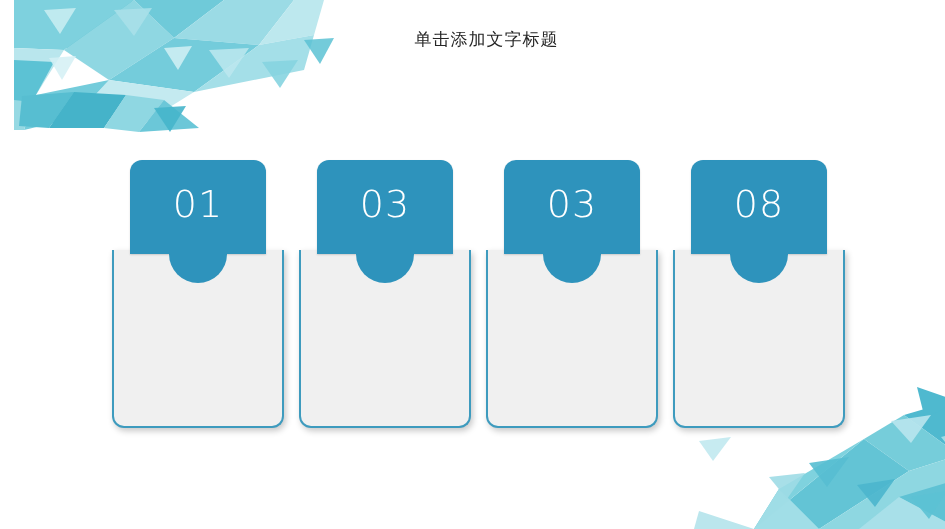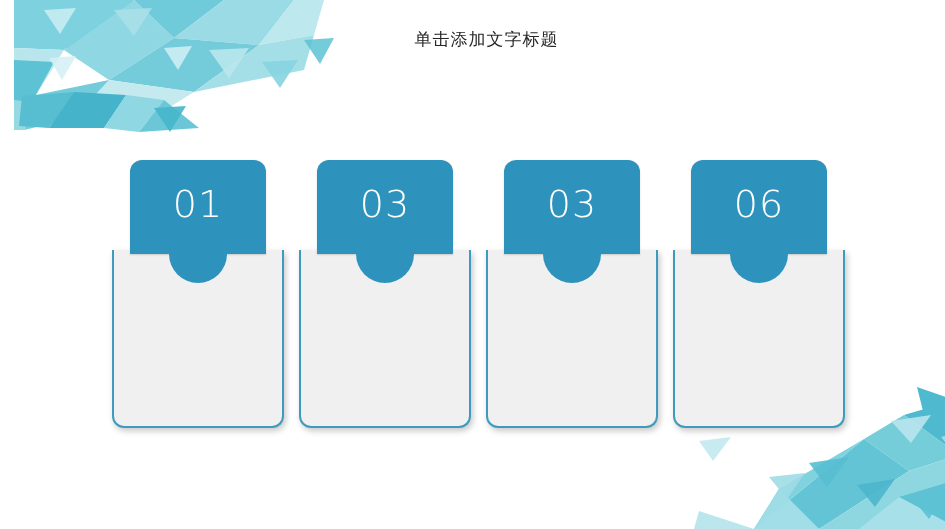--- a/index.html
+++ b/index.html
@@ -246,21 +246,21 @@
       <div class="card-heading">添加标题</div>
       <div class="card-text">
         <span class="line">形成思路风格</span>
         <span class="line">仔细考量细节</span>
         <span class="line">把每一步做好</span>
       </div>
     </div>
 
     <div class="card c3">
       <div class="card-head">
-        <div class="card-num">06</div>
+        <div class="card-num">08</div>
       </div>
       <div class="card-tab"></div>
       <div class="card-body"></div>
       <div class="card-heading">添加标题</div>
       <div class="card-text">
         <span class="line">这是并列关系</span>
         <span class="line">的表达方式之</span>
         <span class="line">你可以输入其</span>
         <span class="line">他的内容代替</span>
       </div>

